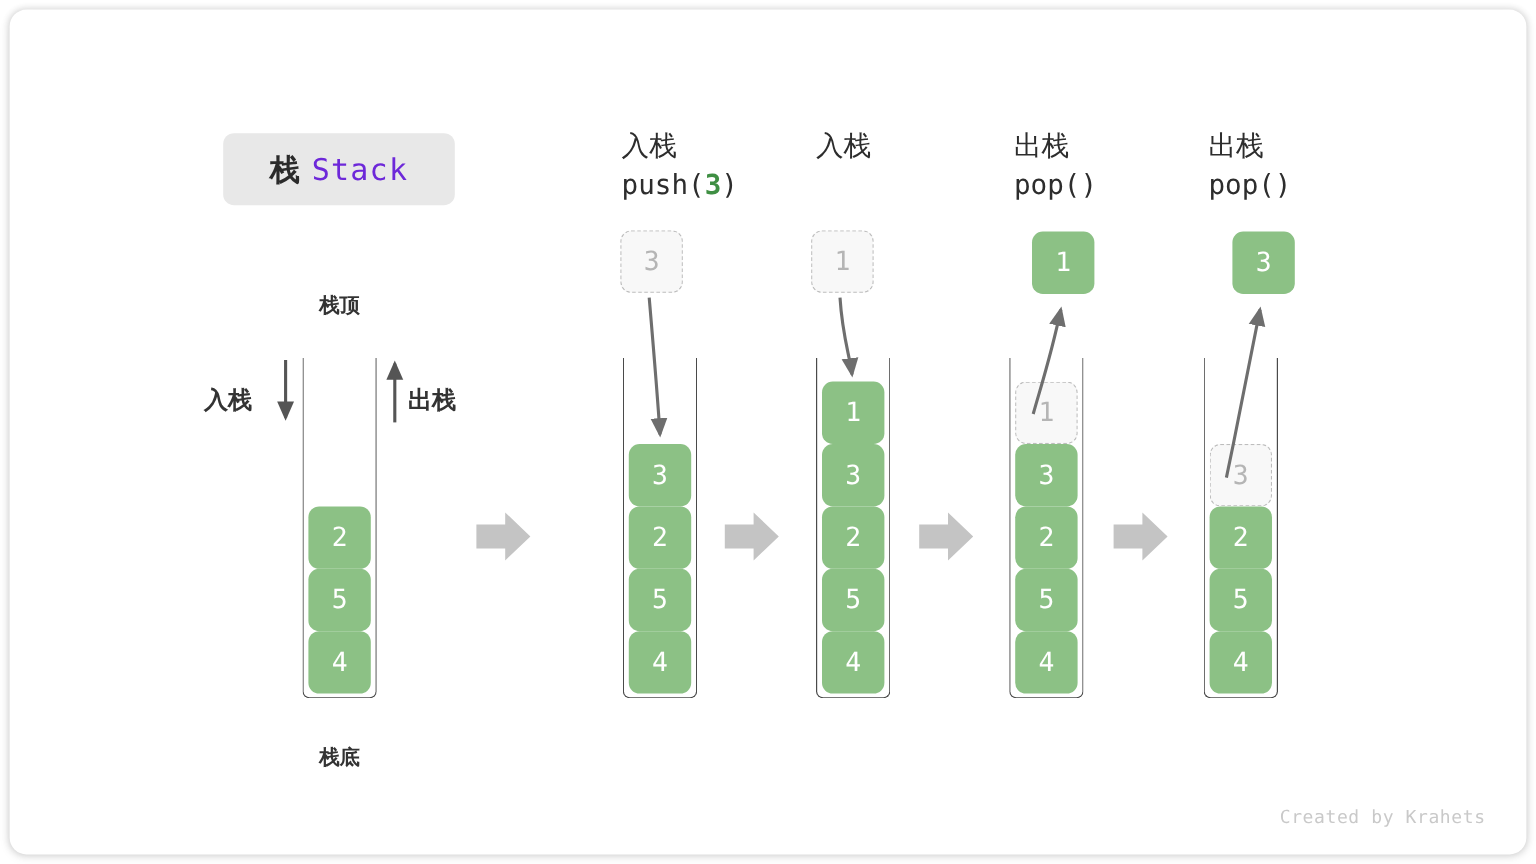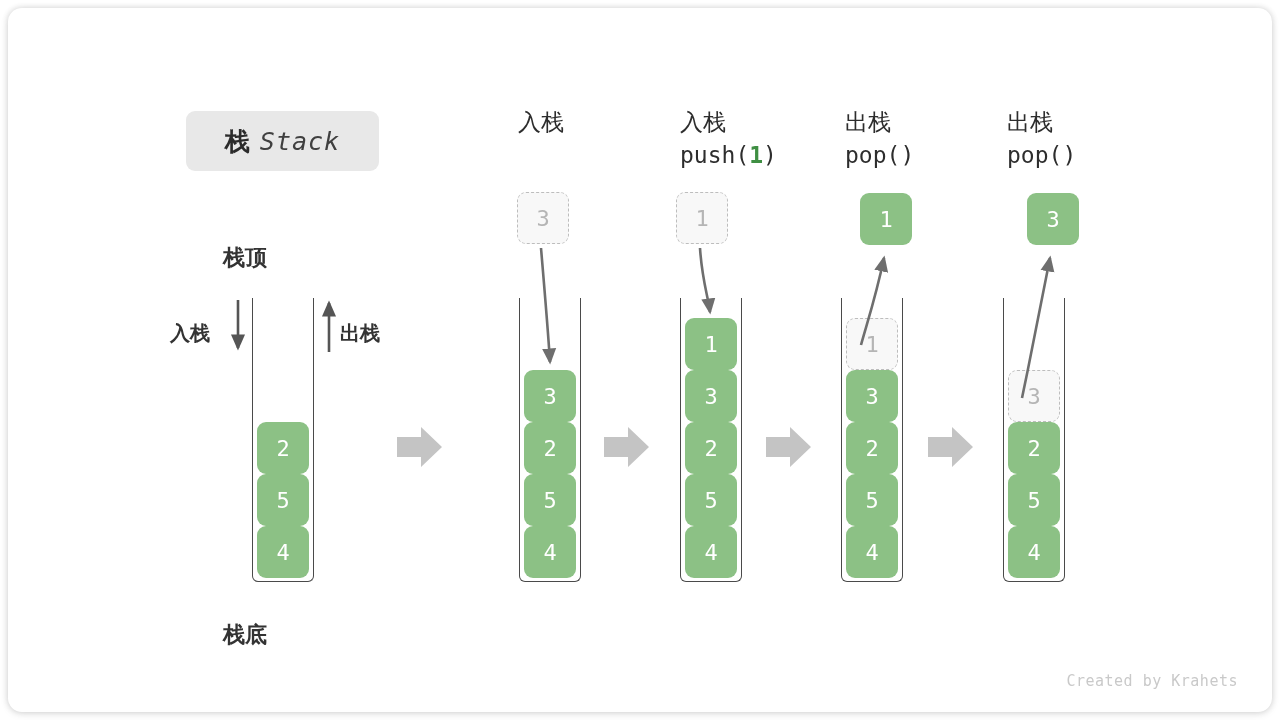--- a/index.html
+++ b/index.html
@@ -46,24 +46,23 @@
     gap: 10px;
   }
   .title-cn {
     font-size: 25px;
     font-weight: bold;
     color: #2b2b2b;
     font-family: "DejaVu Sans", "Liberation Sans", sans-serif;
   }
   .title-en {
     font-size: 25px;
-    color: #404040;
+    color: #6d28d9;
     font-family: "DejaVu Sans Mono", "Liberation Mono", monospace;
     letter-spacing: 1px;
-    font-style: italic;
   }
 
   
   .col-header {
     position: absolute;
     width: 190px;
     text-align: left;
   }
   .col-header .line1 {
     font-size: 23px;
@@ -152,26 +151,26 @@
   .side-label {
     position: absolute;
     font-size: 20px;
     font-weight: bold;
     color: #333333;
     font-family: "DejaVu Sans", "Liberation Sans", sans-serif;
     white-space: nowrap;
   }
   .stack-label {
     position: absolute;
-    font-size: 22px;
+    font-size: 17px;
     font-weight: bold;
     color: #333333;
     font-family: "DejaVu Sans", "Liberation Sans", sans-serif;
     white-space: nowrap;
-    text-align: left;
+    text-align: center;
     width: 120px;
   }
 
   
   .footer {
     position: absolute;
     right: 42px;
     top: 672px;
     font-size: 15px;
     color: #c9c9c9;
@@ -208,35 +207,35 @@
 
   <div class="stack" id="stack-0" style="left:252px; top:298px;">
     <div class="stack-frame"></div>
     <div class="slot filled" style="top:124px;">2</div>
     <div class="slot filled" style="top:176px;">5</div>
     <div class="slot filled" style="top:228px;">4</div>
   </div>
 
   <div class="col-header" style="left:518px; top:106px;">
     <div class="line1">入栈</div>
+    <div class="line2"><span>push(</span><span class="arg">3</span><span>)</span></div>
   </div>
 
   <div class="float-cell ghost" style="left:517px; top:192px;">3</div>
 
   <div class="stack" id="stack-1" style="left:519px; top:298px;">
     <div class="stack-frame"></div>
     <div class="slot filled" style="top:72px;">3</div>
     <div class="slot filled" style="top:124px;">2</div>
     <div class="slot filled" style="top:176px;">5</div>
     <div class="slot filled" style="top:228px;">4</div>
   </div>
 
   <div class="col-header" style="left:680px; top:106px;">
     <div class="line1">入栈</div>
-    <div class="line2"><span>push(</span><span class="arg">1</span><span>)</span></div>
   </div>
 
   <div class="float-cell ghost" style="left:676px; top:192px;">1</div>
 
   <div class="stack" id="stack-2" style="left:680px; top:298px;">
     <div class="stack-frame"></div>
     <div class="slot filled" style="top:20px;">1</div>
     <div class="slot filled" style="top:72px;">3</div>
     <div class="slot filled" style="top:124px;">2</div>
     <div class="slot filled" style="top:176px;">5</div>

